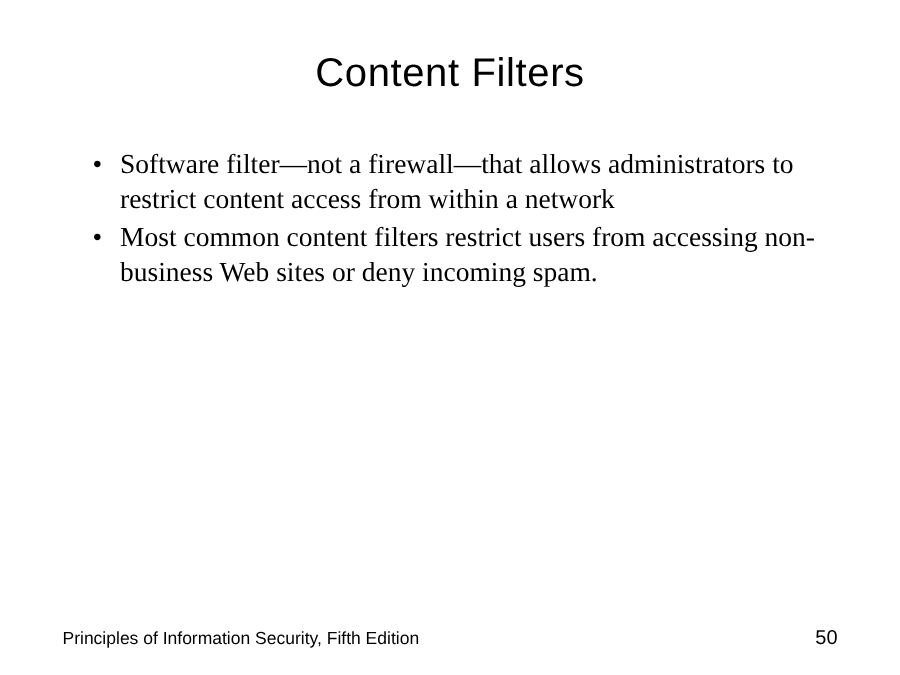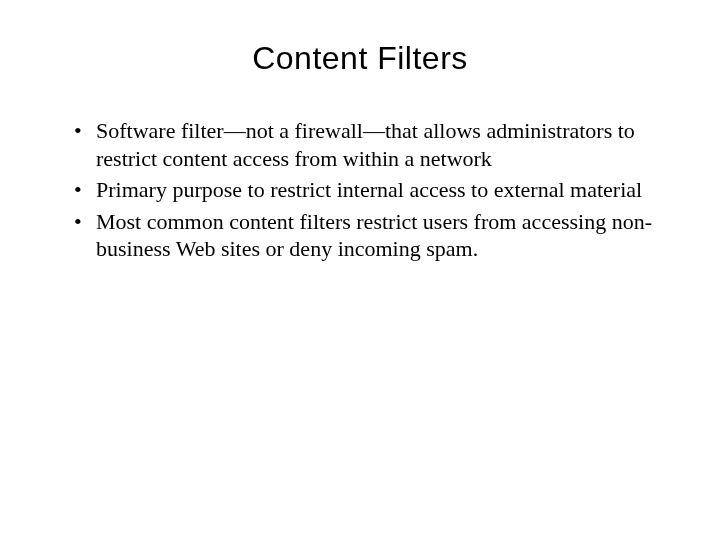--- a/index.html
+++ b/index.html
@@ -58,16 +58,19 @@
     .footer-source { font-size: 14px; }
     .footer-page { font-size: 16px; }
   </style>
 </head>
 <body>
 
 <div class="slide">
   <h1 class="title">Content Filters</h1>
   <ul class="bullets">
     <li>Software filter—not a firewall—that allows administrators to restrict content access from within a network</li>
-    <li>Primary purpose to restrict internal access to external material</li>
     <li>Most common content filters restrict users from accessing non-business Web sites or deny incoming spam.</li>
   </ul>
+  <div class="footer">
+    <span class="footer-source">Principles of Information Security, Fifth Edition</span>
+    <span class="footer-page">50</span>
+  </div>
 </div>
 
 </body></html>

